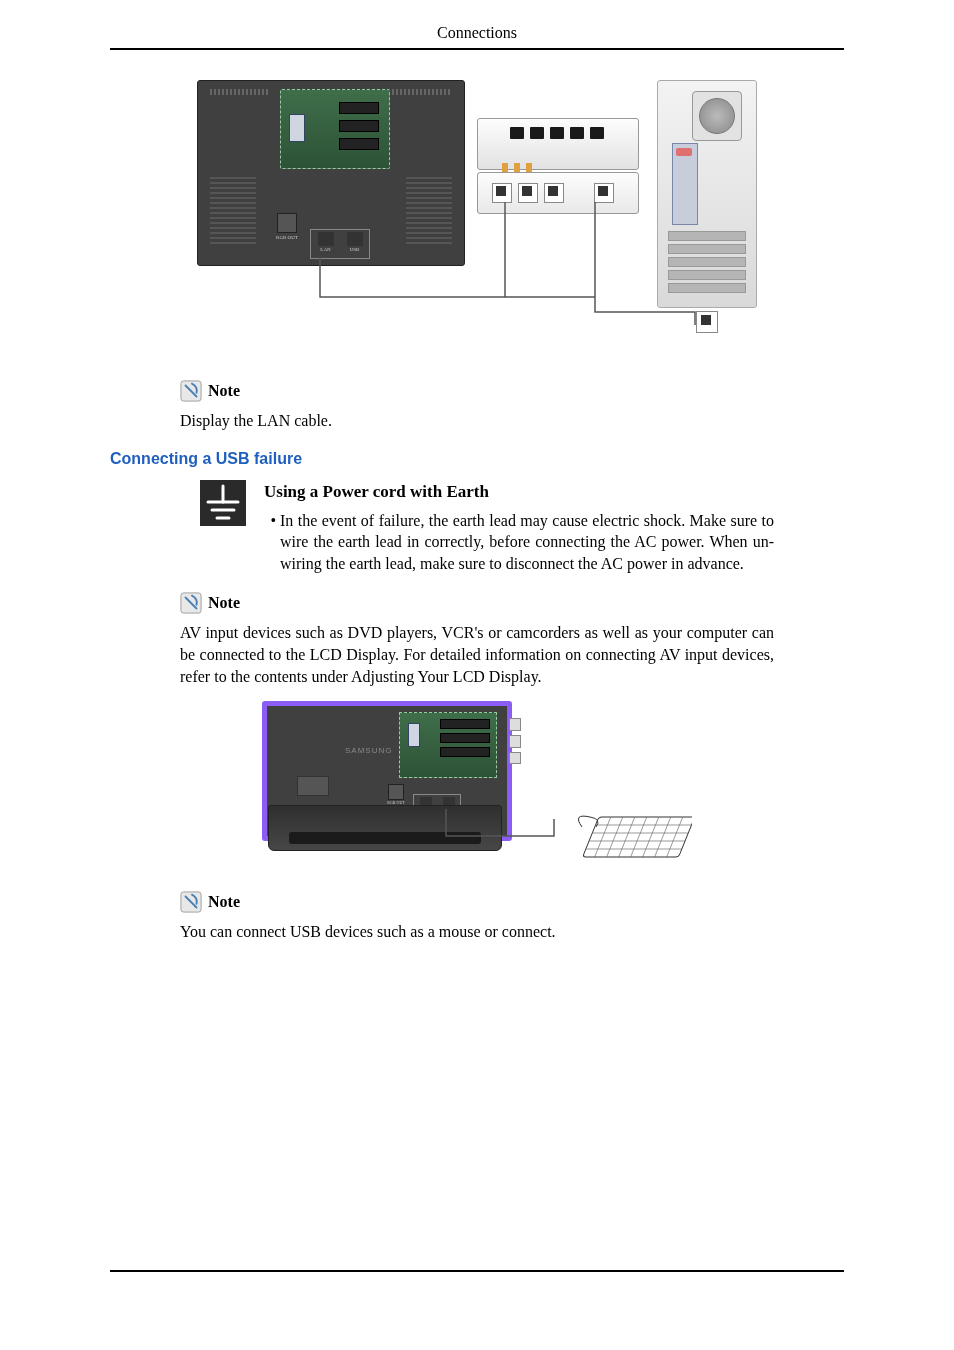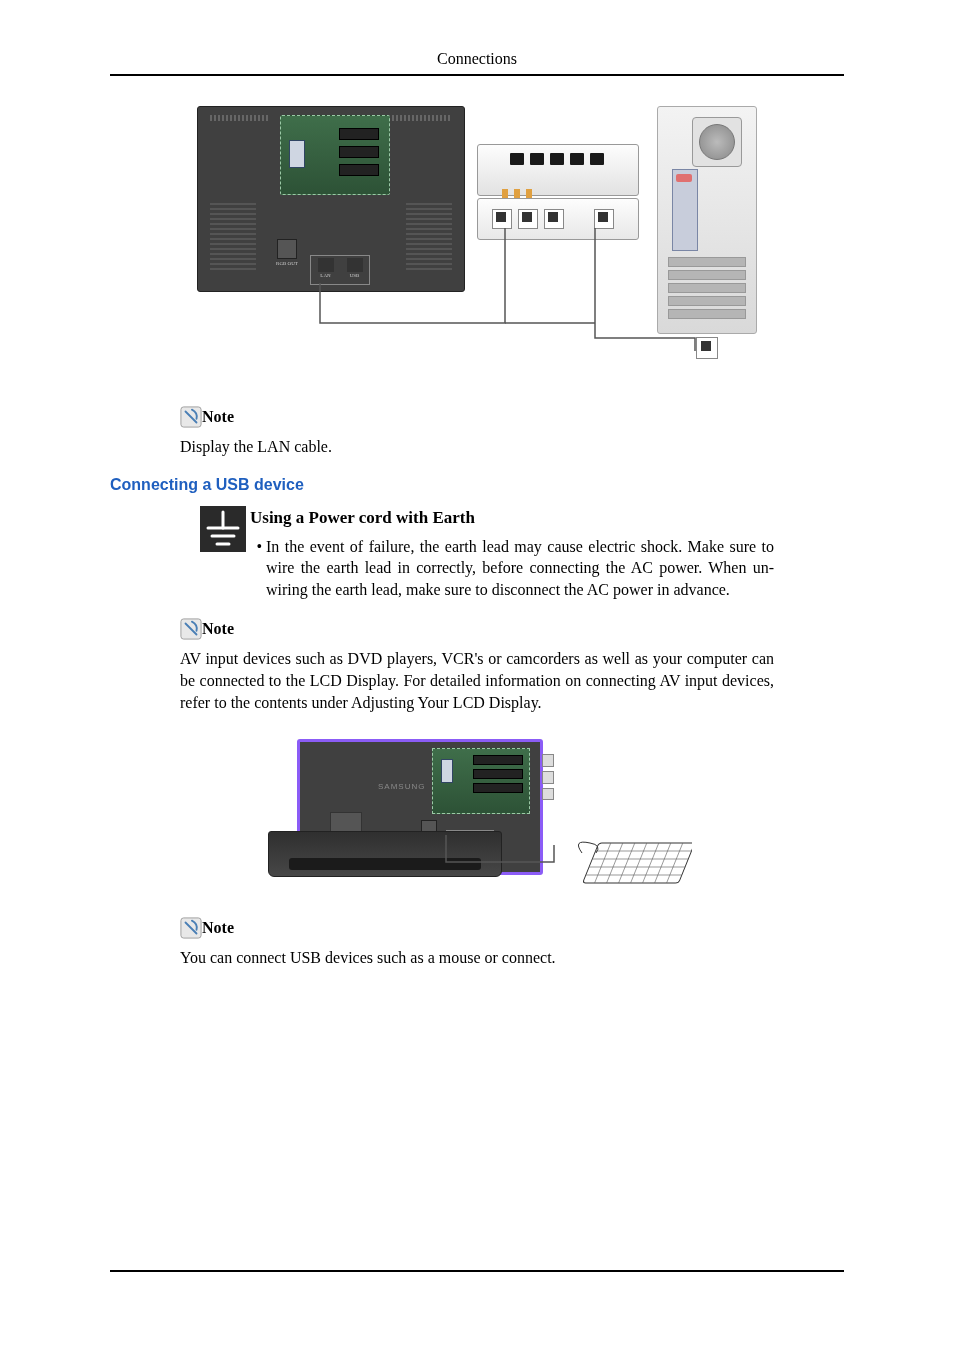--- a/index.html
+++ b/index.html
@@ -6,21 +6,21 @@
     margin: 0;
     padding: 0;
     background: #ffffff;
     font-family: "Times New Roman", Times, serif;
     color: #000;
   }
   .page {
     width: 954px;
     height: 1350px;
     box-sizing: border-box;
-    padding: 50px 110px 60px 110px;
+    padding: 24px 110px 60px 110px;
     position: relative;
   }
   .header-title {
     text-align: center;
     font-size: 16px;
     margin-bottom: 6px;
   }
   .hr-top {
     border: none;
     border-top: 2px solid #000;
@@ -295,20 +295,21 @@
     position: absolute;
     left: 118px;
     top: 177px;
     width: 406px;
     height: 80px;
   }
   .wire1 svg { width: 100%; height: 100%; overflow: visible; }
   .note-row {
     display: flex;
     align-items: center;
+    gap: 6px;
     margin: 6px 0 8px 70px;
   }
   .note-icon {
     width: 22px;
     height: 22px;
     flex: 0 0 22px;
   }
   .note-label {
     font-weight: bold;
     font-size: 16px;
@@ -330,21 +331,21 @@
     font-family: Arial, Helvetica, sans-serif;
     font-size: 16px;
     font-weight: bold;
     margin: 10px 0 14px 0;
   }
   .earth-block {
     display: flex;
     margin-left: 90px;
     margin-right: 70px;
     align-items: flex-start;
-    gap: 4px;
+    gap: 18px;
   }
   .earth-icon {
     width: 46px;
     height: 46px;
     flex: 0 0 46px;
     margin-top: -2px;
   }
   .earth-text h3 {
     font-weight: bold;
     font-size: 17px;
@@ -360,27 +361,26 @@
   }
   .earth-text ul li::marker { content: "• "; }
   .fig2 {
     width: 430px;
     height: 170px;
     position: relative;
   }
   .mon2 {
     position: absolute;
     left: 0;
-    top: 12px;
+    top: 0;
     width: 240px;
     height: 130px;
     background: #404040;
-    border: 3px solid #8b5cf6;
+    border: 5px solid #8b5cf6;
     border-radius: 3px;
-    margin-left: 35px;
   }
   .mon2-front {
     position: absolute;
     left: 6px;
     top: 104px;
     width: 232px;
     height: 44px;
     background: linear-gradient(#2f2f2f, #474747);
     border: 1px solid #222;
     border-radius: 3px 3px 6px 6px;
@@ -587,21 +587,21 @@
     <div class="note-icon">
       <svg viewBox="0 0 24 24">
           <rect x="1" y="1" width="22" height="22" rx="3" fill="#e8e8e8" stroke="#999"></rect>
           <path d="M6 6 L18 18 M13 4 C17 6 19 10 18 14" stroke="#4a7fb5" stroke-width="2" fill="none" stroke-linecap="round"></path>
         </svg>
     </div>
     <span class="note-label">Note</span>
   </div>
   <p class="body-text">Display the LAN cable.</p>
 
-  <h2 class="section-h2">Connecting a USB device</h2>
+  <h2 class="section-h2">Connecting a USB failure</h2>
 
   <div class="earth-block">
     <div class="earth-icon">
       <svg viewBox="0 0 46 46">
         <rect x="0" y="0" width="46" height="46" fill="#2a2a2a"></rect>
         <g stroke="#fff" stroke-width="3" stroke-linecap="round">
           <line x1="23" y1="6" x2="23" y2="22"></line>
           <line x1="8" y1="22" x2="38" y2="22"></line>
           <line x1="12" y1="30" x2="34" y2="30"></line>
           <line x1="17" y1="38" x2="29" y2="38"></line>

